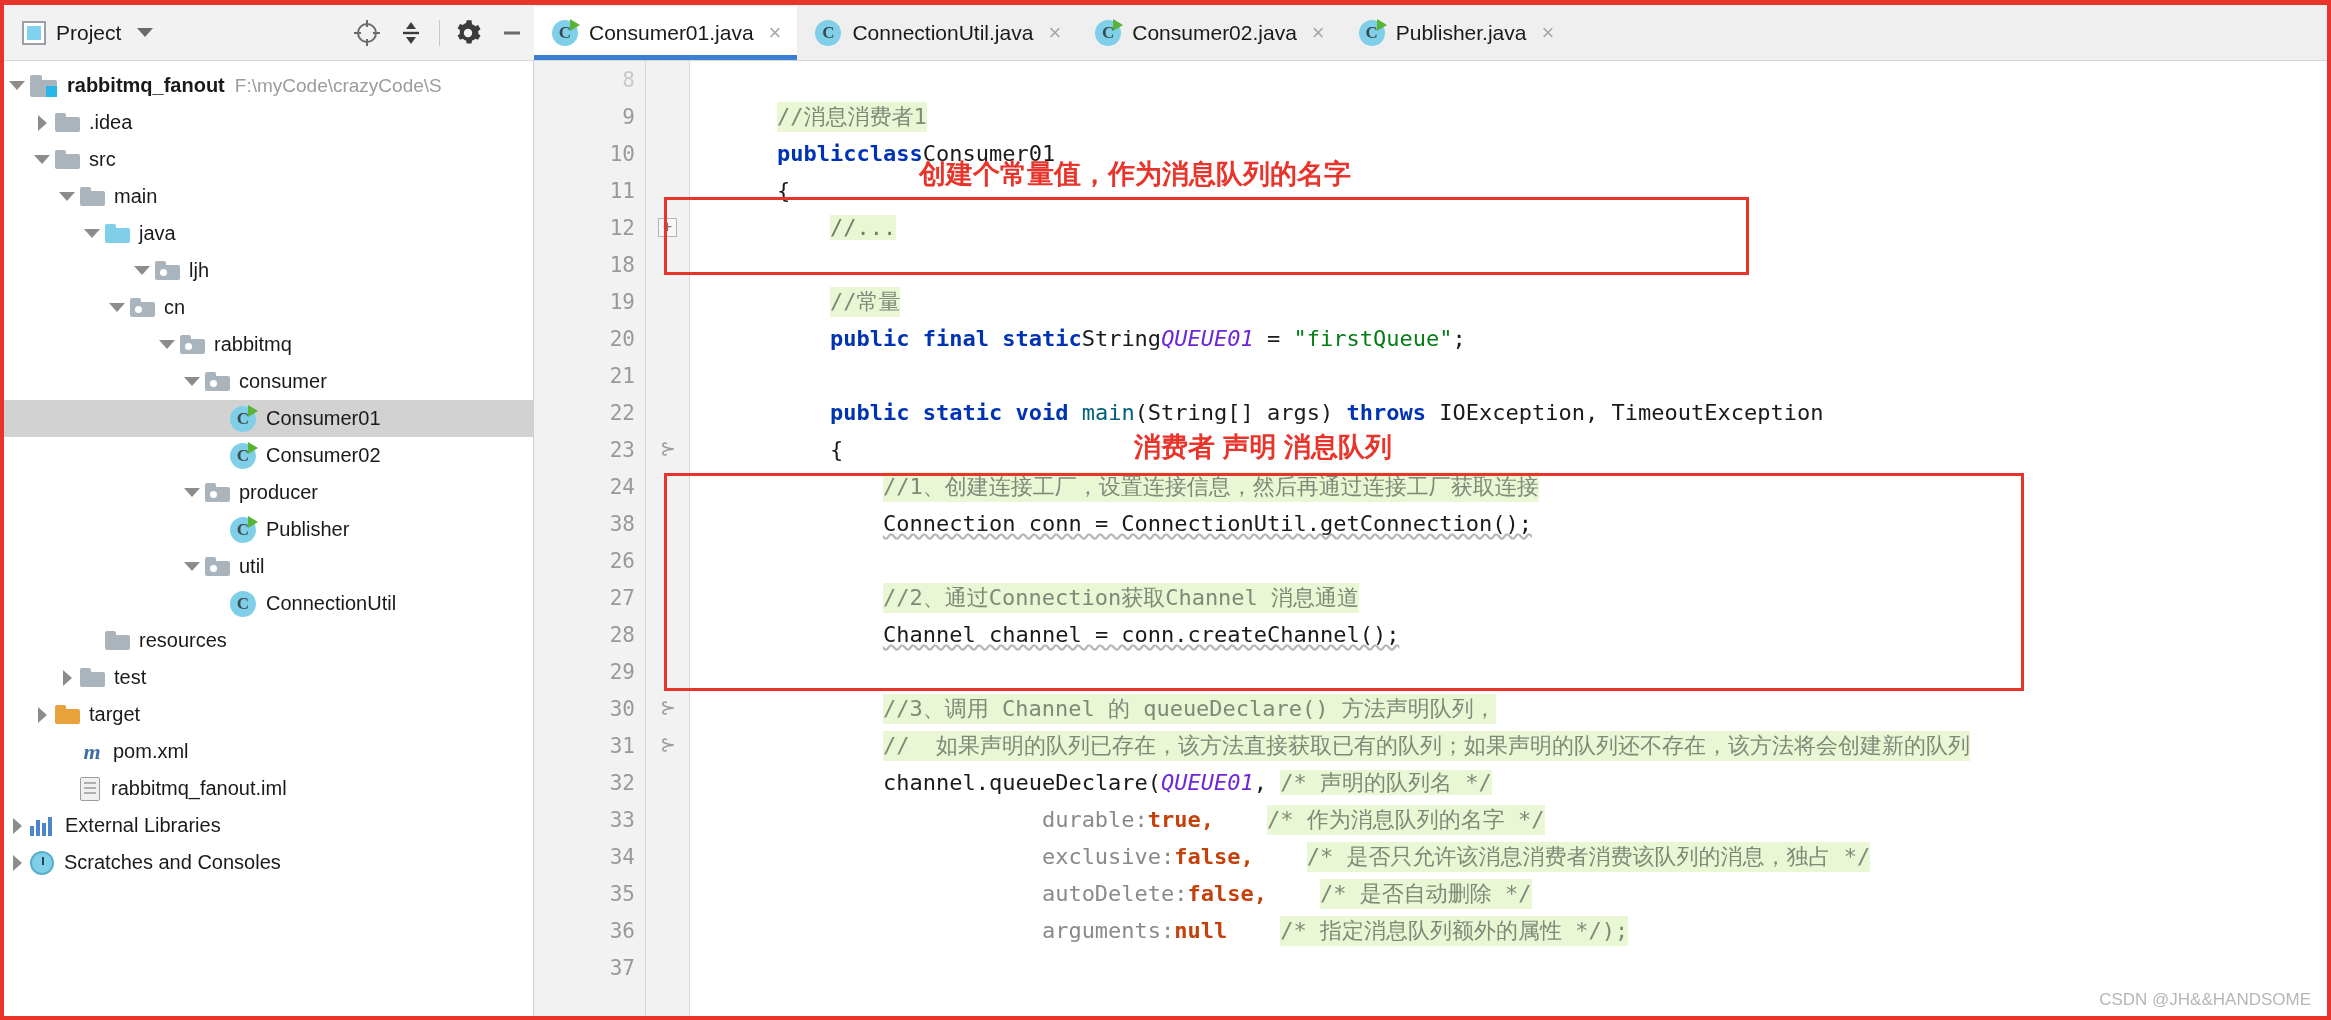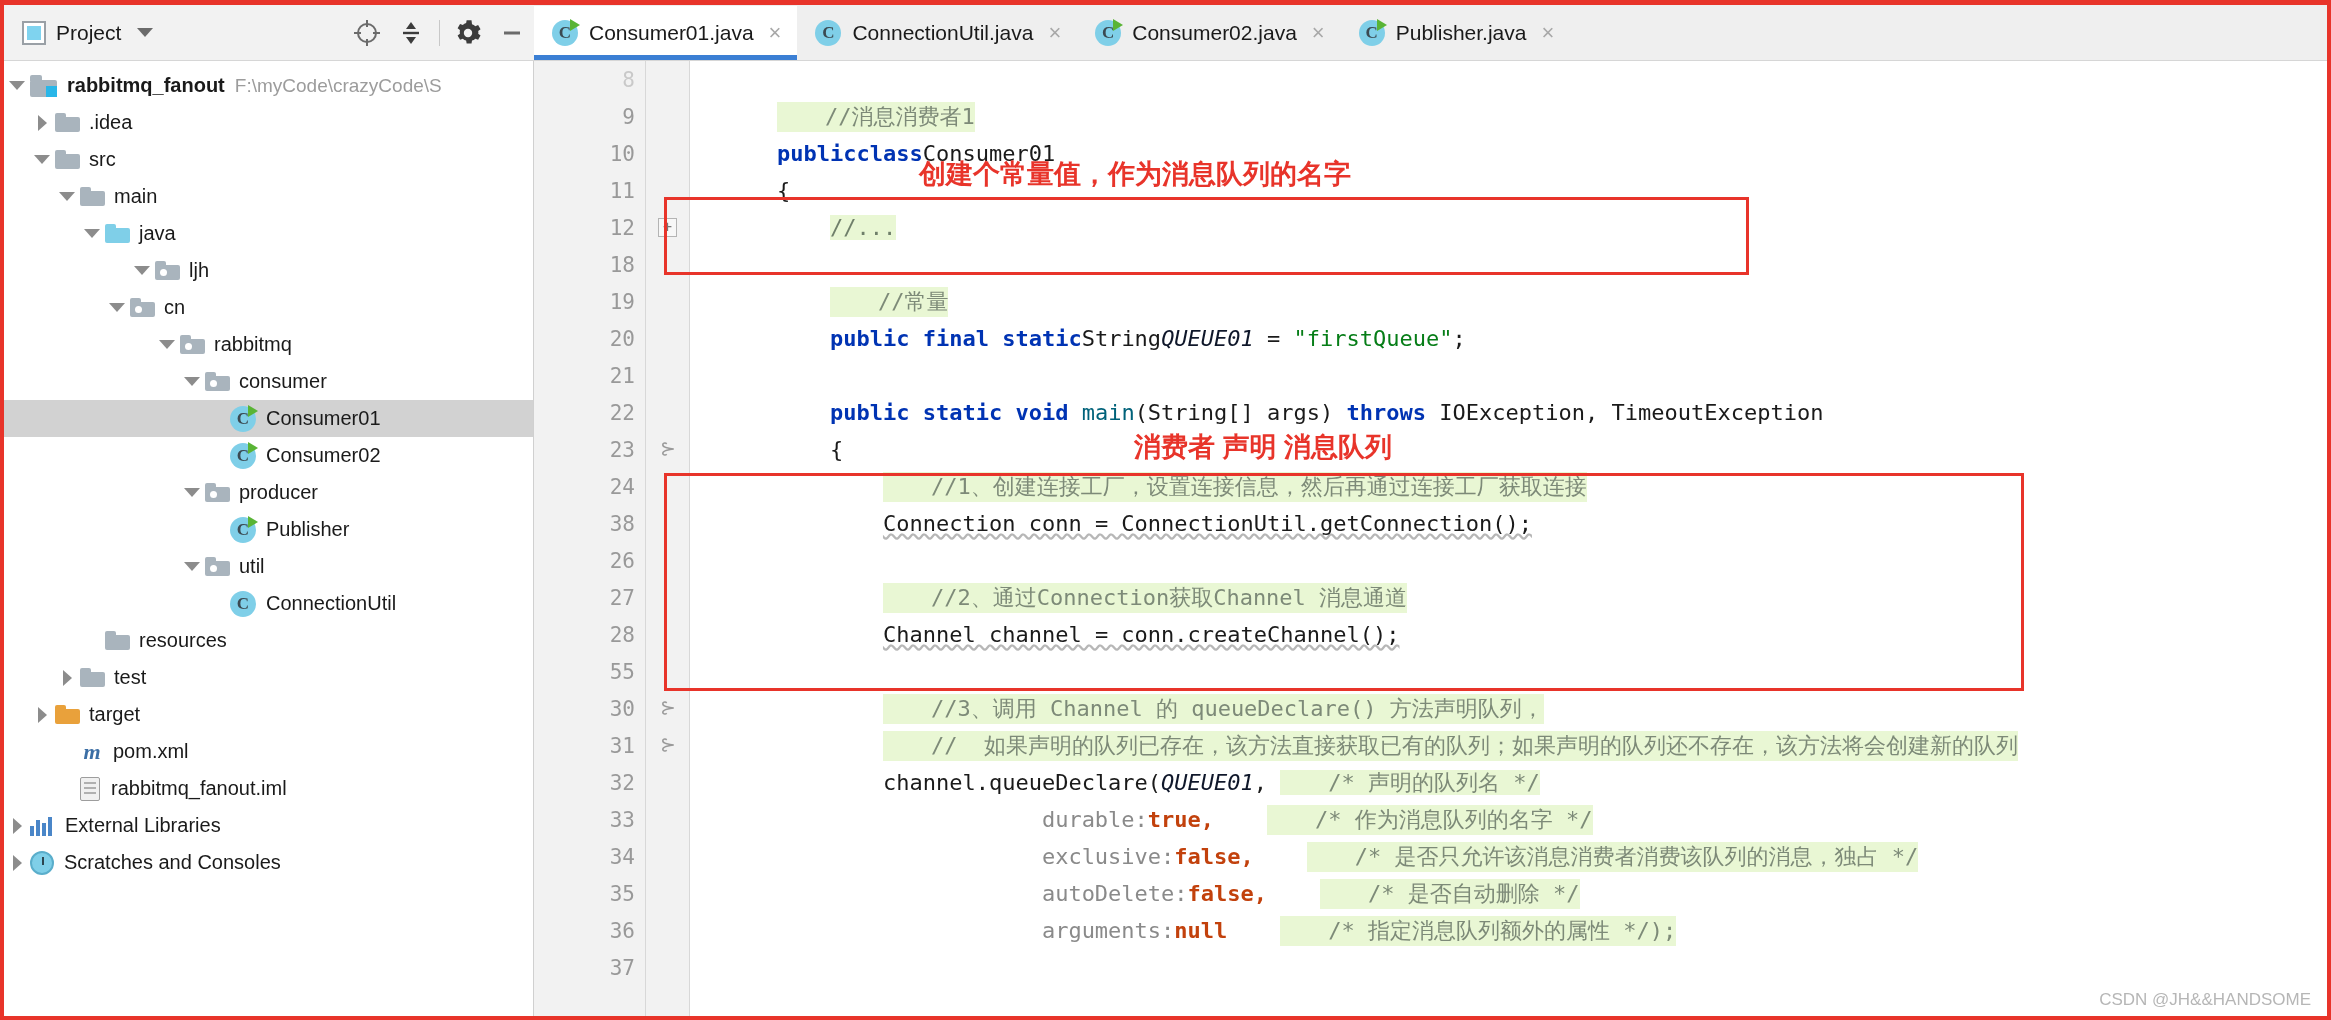--- a/index.html
+++ b/index.html
@@ -264,24 +264,24 @@
     height: 37px;
     display: flex;
     align-items: center;
     font-family: "DejaVu Sans Mono", monospace;
     font-size: 22px;
     color: #1a1a1a;
     white-space: pre;
     padding-left: 34px;
   }
   .cmt { background: #e9f7d4; color: #6f7f6a; }
-  .cmt-cn { background: #e9f7d4; color: #7d8a78; padding-left: 48px; }
+  .cmt-cn { background: #e9f7d4; color: #7d8a78; }
   .kw { color: #0033b3; font-weight: 700; }
   .str { color: #067d17; }
-  .stat { color: #0f172a; font-style: italic; }
+  .stat { color: #6d28d9; font-style: italic; }
   .mth { color: #1a1a1a; }
   .lit { color: #c2410c; font-weight:700; }
   .hint { color: #8a8a8a; }
   .wavy { text-decoration: underline wavy #b7b7b7; text-decoration-skip-ink: none;}
 
   
   .redbox {
     position: absolute;
     border: 3px solid #e8342a;
     pointer-events: none;
@@ -659,21 +659,21 @@
           <div class="gline">
             <span>26</span>
           </div>
           <div class="gline">
             <span>27</span>
           </div>
           <div class="gline">
             <span>28</span>
           </div>
           <div class="gline">
-            <span>55</span>
+            <span>29</span>
           </div>
           <div class="gline">
             <span>30</span>
           </div>
           <div class="gline">
             <span>31</span>
           </div>
           <div class="gline">
             <span>32</span>
           </div>

